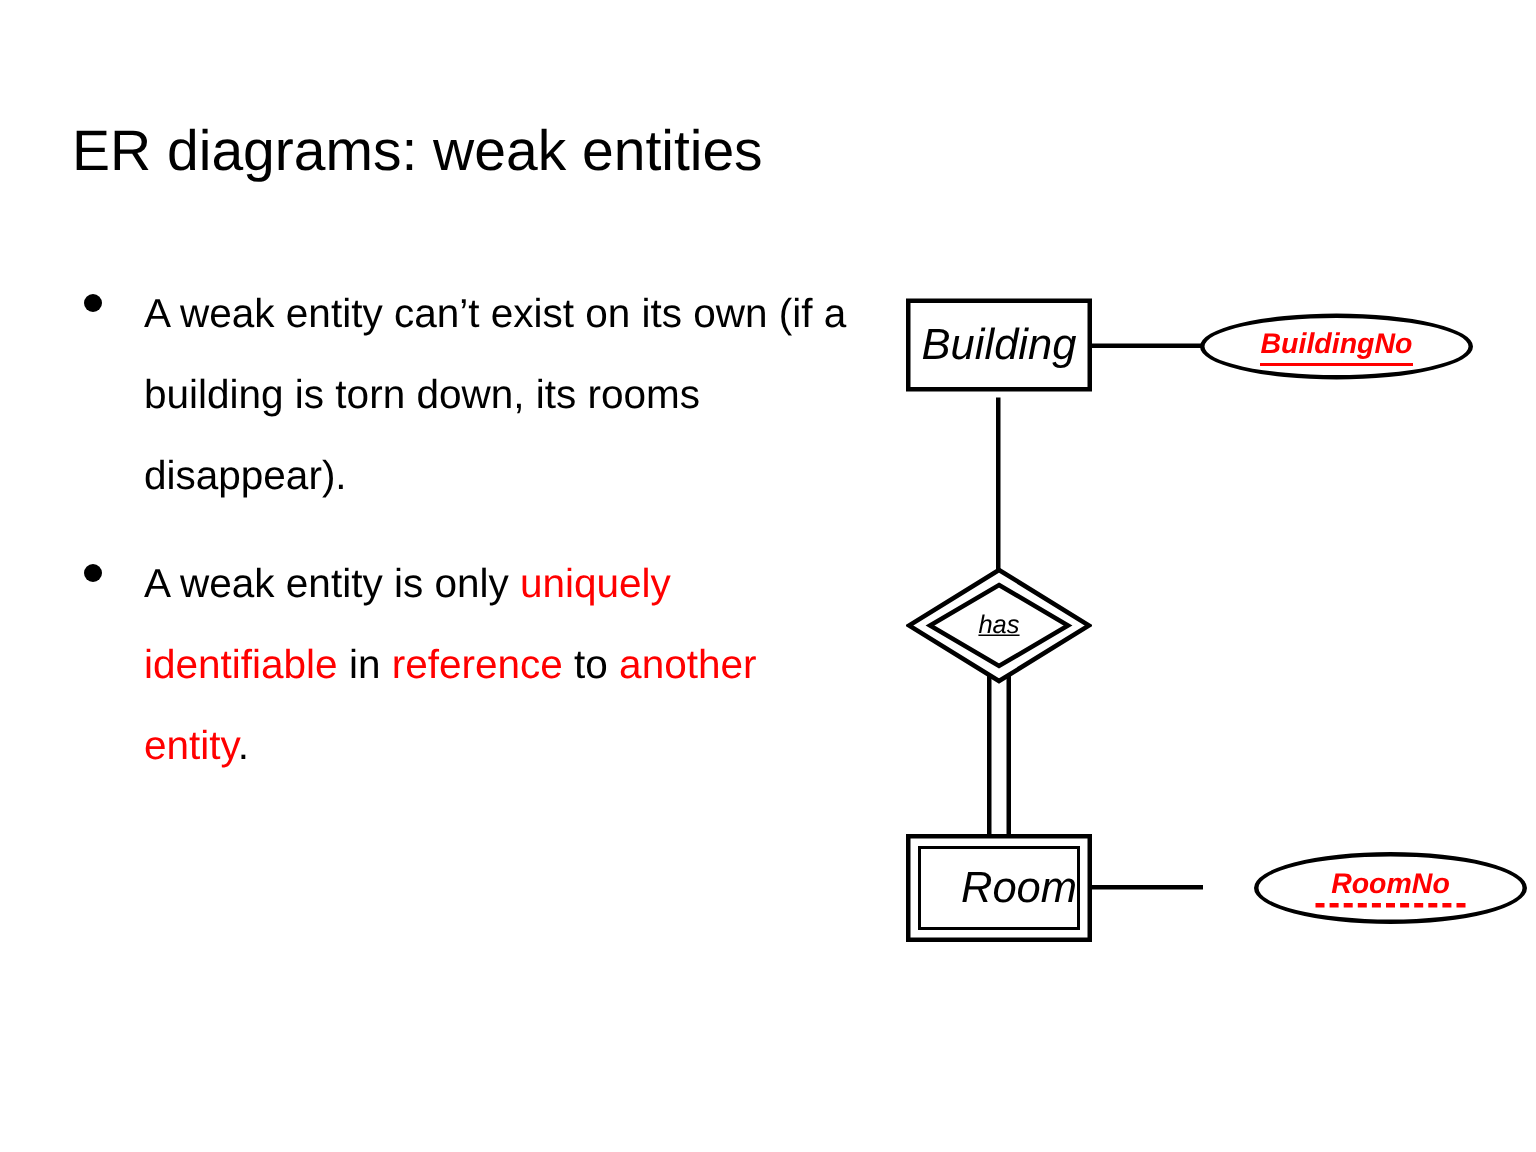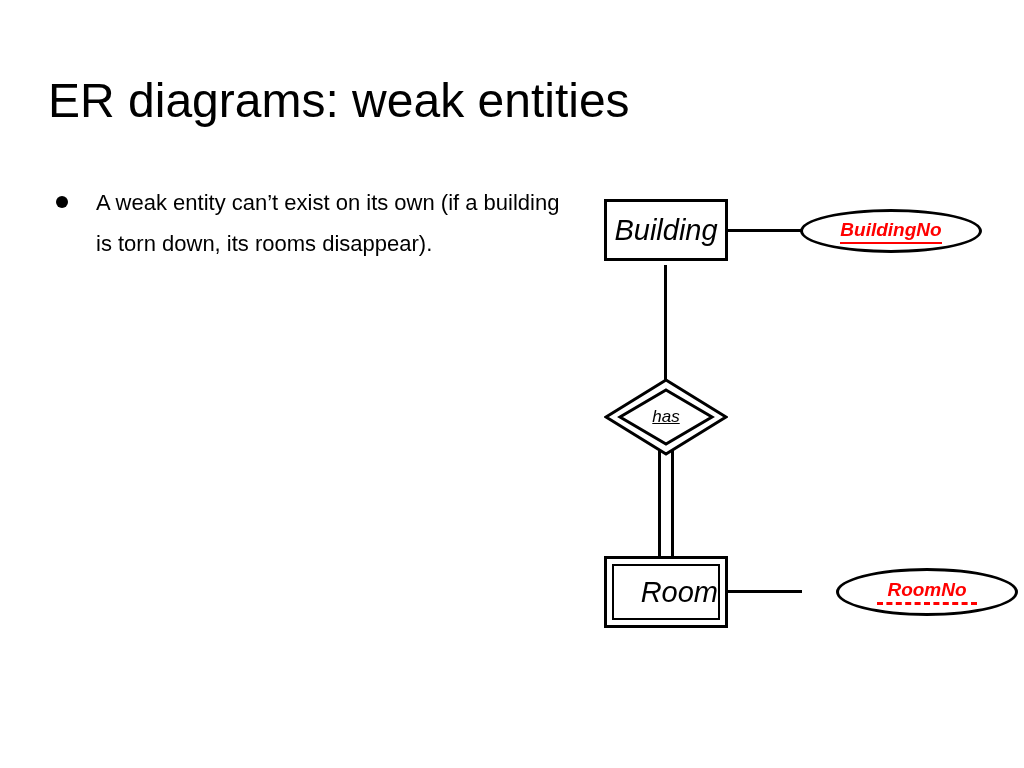--- a/index.html
+++ b/index.html
@@ -15,41 +15,41 @@
     overflow: hidden;
     font-family: "Liberation Sans", sans-serif;
     color: #000000;
   }
 
   
   #slide-title {
     position: absolute;
     left: 48px;
     top: 78px;
-    font-size: 48px;
+    font-size: 38px;
     line-height: 46px;
     font-weight: 400;
     color: #000000;
     white-space: nowrap;
   }
 
   
   #bullets {
     position: absolute;
     left: 48px;
     top: 182px;
     width: 520px;
   }
   .bullet-row {
     position: relative;
     display: block;
     padding-left: 48px;
     margin-bottom: 18px;
-    font-size: 22px;
-    line-height: 41px;
+    font-size: 27px;
+    line-height: 54px;
     color: #000000;
   }
   .bullet-marker {
     position: absolute;
     left: 8px;
     top: 14px;
     width: 12px;
     height: 12px;
     border-radius: 50%;
     background: #000000;
@@ -181,20 +181,24 @@
 
   <div id="slide-title">ER diagrams: weak entities</div>
 
   <div id="bullets">
 
     <div class="bullet-row">
       <span class="bullet-marker"></span>
       <span class="bullet-text"><span>A weak entity can’t exist on its own (if a building is torn down, its rooms disappear).</span></span>
     </div>
 
+    <div class="bullet-row">
+      <span class="bullet-marker"></span>
+      <span class="bullet-text"><span>A weak entity is only </span><span class="red">uniquely identifiable</span><span> in </span><span class="red">reference</span><span> to </span><span class="red">another entity</span><span>.</span></span>
+    </div>
 
   </div>
 
   <div id="diagram">
 
     <div class="conn" style="left:728px; top:229px; width:74px; height:3px;"></div>
 
     <div class="conn" style="left:664px; top:265px; width:3px; height:116px;"></div>
 
     <div class="conn" style="left:658px; top:450px; width:3px; height:108px;"></div>

